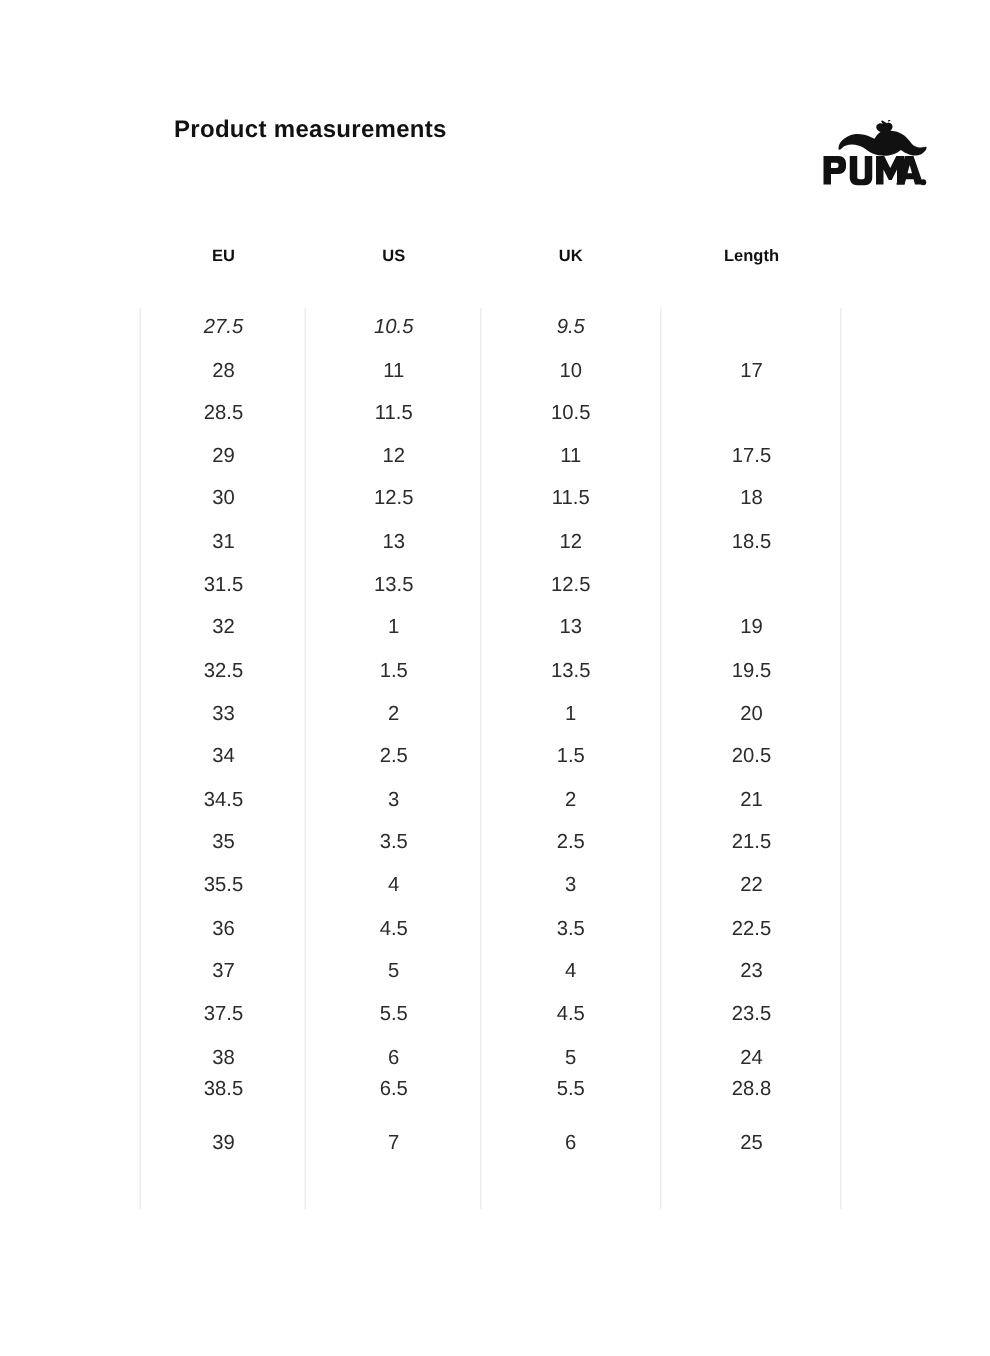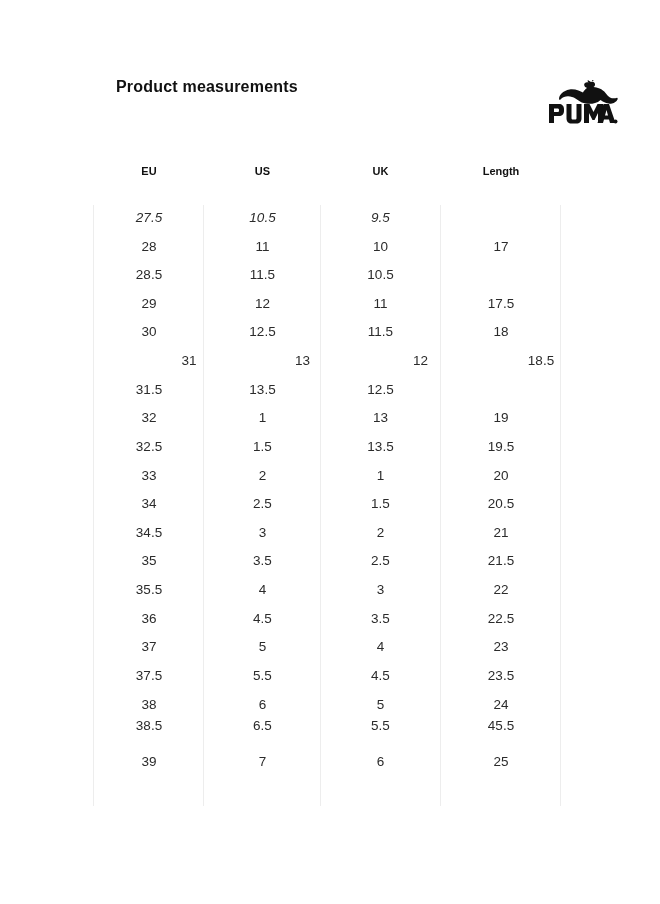--- a/index.html
+++ b/index.html
@@ -181,21 +181,21 @@
           <div class="t-cell c1">12</div>
           <div class="t-cell c2">11</div>
           <div class="t-cell c3">17.5</div>
         </div>
         <div class="t-row" style="position: absolute; left: 0px; top: 114.48px; width: 660px;">
           <div class="t-cell c0">30</div>
           <div class="t-cell c1">12.5</div>
           <div class="t-cell c2">11.5</div>
           <div class="t-cell c3">18</div>
         </div>
-        <div class="t-row" style="position: absolute; left: 0px; top: 143.1px; width: 596px; margin-left: 40px;">
+        <div class="t-row" style="position: absolute; left: 0px; top: 143.1px; width: 596px;">
           <div class="t-cell c0">31</div>
           <div class="t-cell c1">13</div>
           <div class="t-cell c2">12</div>
           <div class="t-cell c3">18.5</div>
         </div>
         <div class="t-row" style="position: absolute; left: 0px; top: 171.72px; width: 660px;">
           <div class="t-cell c0">31.5</div>
           <div class="t-cell c1">13.5</div>
           <div class="t-cell c2">12.5</div>
           <div class="t-cell c3"></div>
@@ -263,21 +263,21 @@
         <div class="t-row" style="position: absolute; left: 0px; top: 486.54px; width: 660px;">
           <div class="t-cell c0">38</div>
           <div class="t-cell c1">6</div>
           <div class="t-cell c2">5</div>
           <div class="t-cell c3">24</div>
         </div>
         <div class="t-row" style="position: absolute; left: 0px; top: 508px; width: 591px;">
           <div class="t-cell c0">38.5</div>
           <div class="t-cell c1">6.5</div>
           <div class="t-cell c2">5.5</div>
-          <div class="t-cell c3">45.5</div>
+          <div class="t-cell c3">28.8</div>
         </div>
         <div class="t-row" style="position: absolute; left: 0px; top: 543.78px; width: 660px;">
           <div class="t-cell c0">39</div>
           <div class="t-cell c1">7</div>
           <div class="t-cell c2">6</div>
           <div class="t-cell c3">25</div>
         </div>
       </div>
 
   </div>

